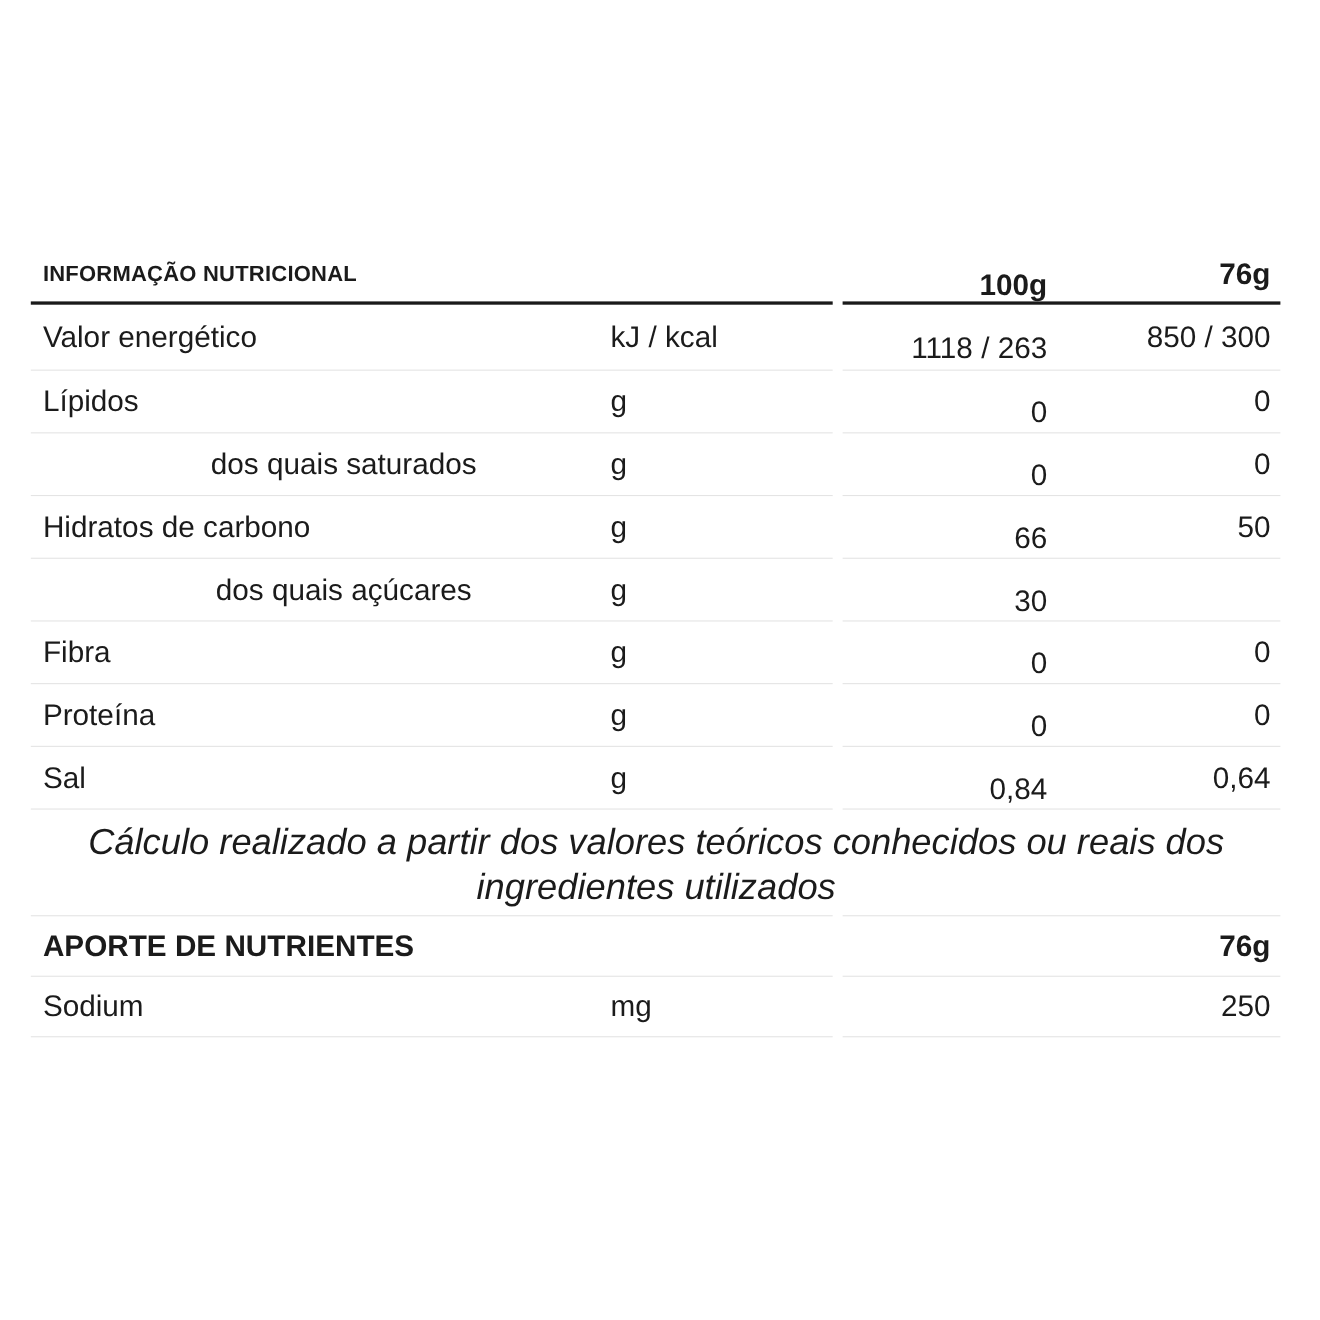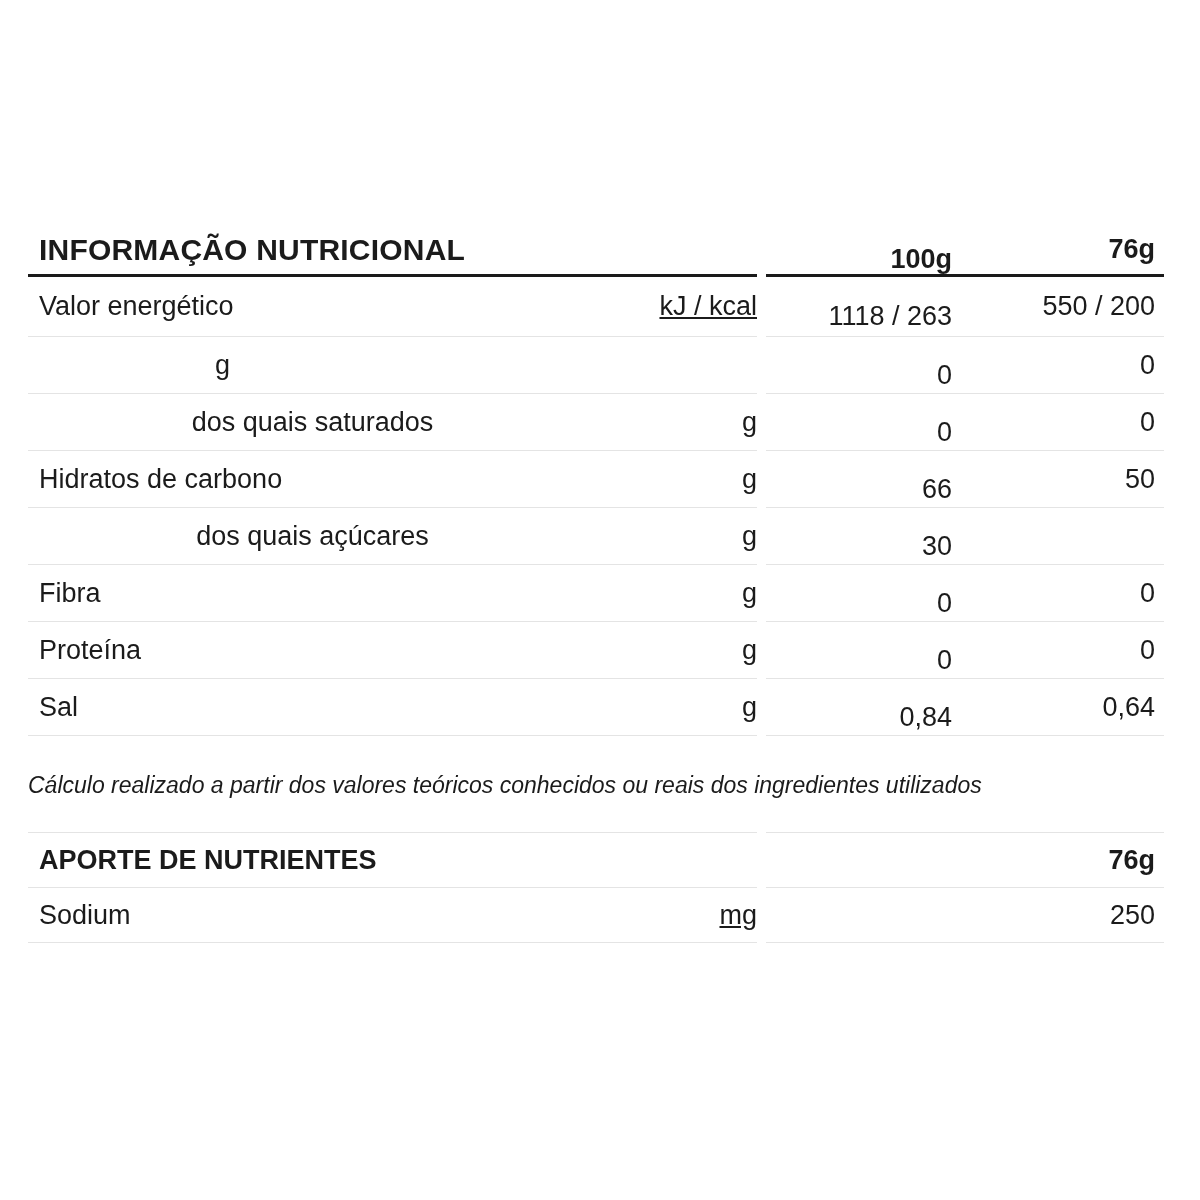--- a/index.html
+++ b/index.html
@@ -12,38 +12,38 @@
   .nutri{
     position:absolute;left:28px;top:225px;width:1136px;font-size:27px;
   }
   .row{display:flex;}
   .lg{width:729px;display:flex;align-items:center;border-bottom:1px solid #e4e4e4;}
   .gapcol{width:9px;}
   .rg{flex:1;display:flex;align-items:center;border-bottom:1px solid #e4e4e4;}
   .cell{white-space:nowrap;}
   .label{flex:1;padding-left:11px;}
   .label.indent{padding-left:42px;text-align:center;}
-  .unit{width:202px;text-align:right;text-decoration:underline;}
+  .unit{width:202px;text-align:left;}
   .v1{width:186px;text-align:right;margin-top:20px;}
   .v2{flex:1;text-align:right;padding-right:9px;}
   .h-header{height:52px;}
   .h-energy{height:60px;}
   .h-std{height:57px;}
   .h-sec{height:55px;}
   .header .lg,.header .rg{border-bottom:3px solid #1a1a1a;}
-  .header .title{font-weight:bold;font-size:30px;letter-spacing:0.2px;}
+  .header .title{font-weight:bold;font-size:20px;letter-spacing:0.2px;}
   .header .v1,.header .v2{font-weight:bold;}
   .bold{font-weight:bold;}
   .note-row{position:relative;height:97px;}
   .note-seg{position:absolute;bottom:0;height:1px;background:#e4e4e4;}
   .note-seg.left{left:0;width:729px;}
   .note-seg.right{left:738px;right:0;}
   .note-text{
-    position:absolute;left:0;right:9px;top:50%;transform:translateY(-50%);
-    text-align:left;font-style:italic;line-height:41px;font-size:23px;
+    position:absolute;left:10px;right:9px;top:50%;transform:translateY(-50%);
+    text-align:center;font-style:italic;line-height:41px;font-size:33px;
   }
 </style>
 </head>
 <body>
 
 <div class="nutri">
 
   <div class="row header h-header">
     <div class="lg">
       <div class="cell label title">INFORMAÇÃO NUTRICIONAL</div>
@@ -56,26 +56,27 @@
   </div>
 
   <div class="row h-energy">
     <div class="lg">
       <div class="cell label">Valor energético</div>
       <div class="cell unit">kJ / kcal</div>
     </div>
     <div class="gapcol"></div>
     <div class="rg">
       <div class="cell v1">1118 / 263</div>
-      <div class="cell v2">550 / 200</div>
+      <div class="cell v2">850 / 300</div>
     </div>
   </div>
 
   <div class="row h-std">
     <div class="lg">
+      <div class="cell label">Lípidos</div>
       <div class="cell unit">g</div>
     </div>
     <div class="gapcol"></div>
     <div class="rg">
       <div class="cell v1">0</div>
       <div class="cell v2">0</div>
     </div>
   </div>
 
   <div class="row h-std">

